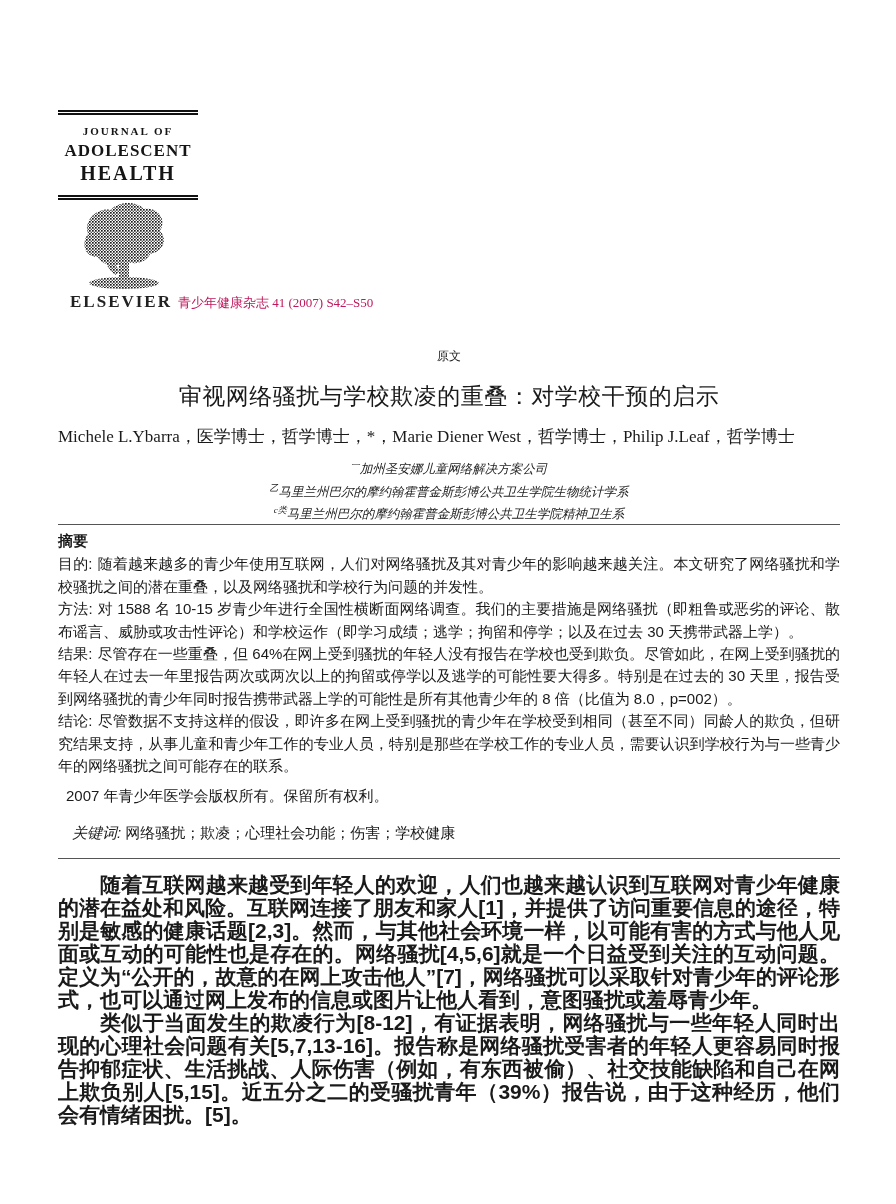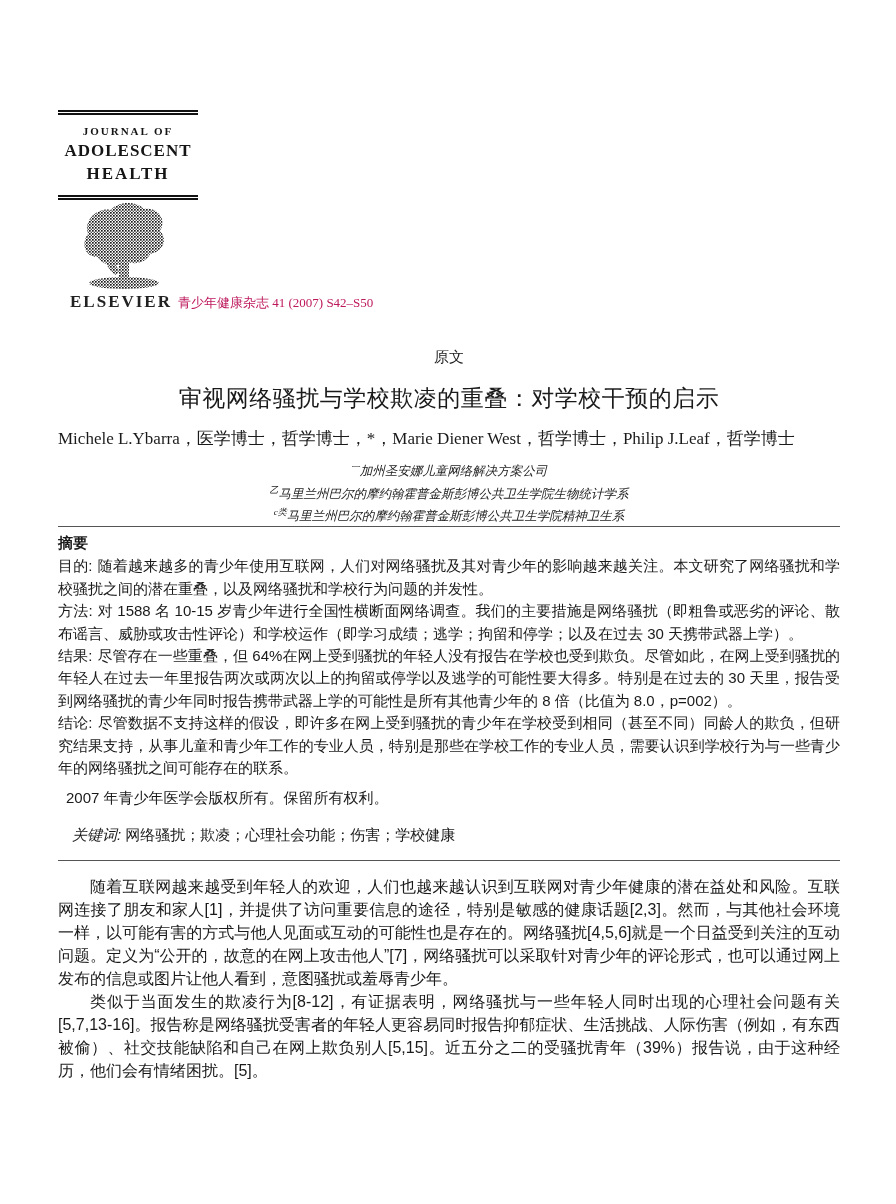--- a/index.html
+++ b/index.html
@@ -13,52 +13,52 @@
   
   .masthead{display:flex;align-items:flex-start;flex-direction:column;}
   .journal-box{
     margin-top:12px;width:140px;box-sizing:border-box;
     border-top:5px double #111;border-bottom:5px double #111;
     padding:8px 4px 10px 4px;text-align:center;
     font-family:"Liberation Serif", serif;font-weight:bold;color:#151515;
   }
   .jb-line1{font-size:11px;letter-spacing:2px;line-height:16px;}
   .jb-line2{font-size:17px;letter-spacing:1px;line-height:23px;}
-  .jb-line3{font-size:17px;letter-spacing:2px;line-height:23px;}
+  .jb-line3{font-size:20px;letter-spacing:2px;line-height:23px;}
   .publisher{margin-left:12px;}
   .tree-wrap{padding-left:4px;}
   .pub-row{display:flex;align-items:baseline;margin-top:-2px;}
   .elsevier{
     font-family:"Liberation Serif", serif;font-weight:bold;
     font-size:17px;letter-spacing:2px;color:#222;
   }
   .citation{font-size:13px;margin-left:6px;color:#be185d;
     font-family:"Liberation Serif", serif;}
   
-  .article-type{text-align:center;font-size:15px;margin-top:36px;}
+  .article-type{text-align:center;font-size:12px;margin-top:36px;}
   .title{text-align:center;font-size:23px;font-weight:500;margin-top:16px;letter-spacing:0.5px;}
   .authors{font-size:17px;line-height:26px;margin-top:12px;
     font-family:"Liberation Serif", serif;}
   .affiliations{margin-top:6px;text-align:center;}
   .aff{font-size:12.5px;font-style:italic;line-height:18.5px;
     font-family:"Liberation Serif", serif;color:#222;}
   .aff sup{font-size:9px;font-style:italic;}
   
   hr.rule{border:none;border-top:1px solid #555;margin:0;}
   .rule-top{margin-top:21px;}
   .abstract{font-size:15px;line-height:22.4px;text-align:justify;}
   .abs-heading{font-weight:bold;font-size:15px;margin:5px 0 1px 0;}
   .abs-p{margin:0;}
   .abs-label{font-weight:normal;margin-right:5px;}
   .copyright{margin:8px;}
   .keywords{margin:14px;}
   .kw-label{font-style:italic;margin-right:4px;}
   .rule-bottom{margin-top:26px;}
   
-  .body-text{margin-top:14px;font-size:16px;line-height:23px;text-align:justify;}
+  .body-text{margin-top:14px;font-size:21px;line-height:23px;text-align:justify;font-weight:bold;}
   .body-text p{margin:0;text-indent:2em;}
 </style>
 </head>
 <body>
 
 <div class="page">
 
   <header class="masthead">
     <div class="journal-box">
       <div class="jb-line1">JOURNAL OF</div>

